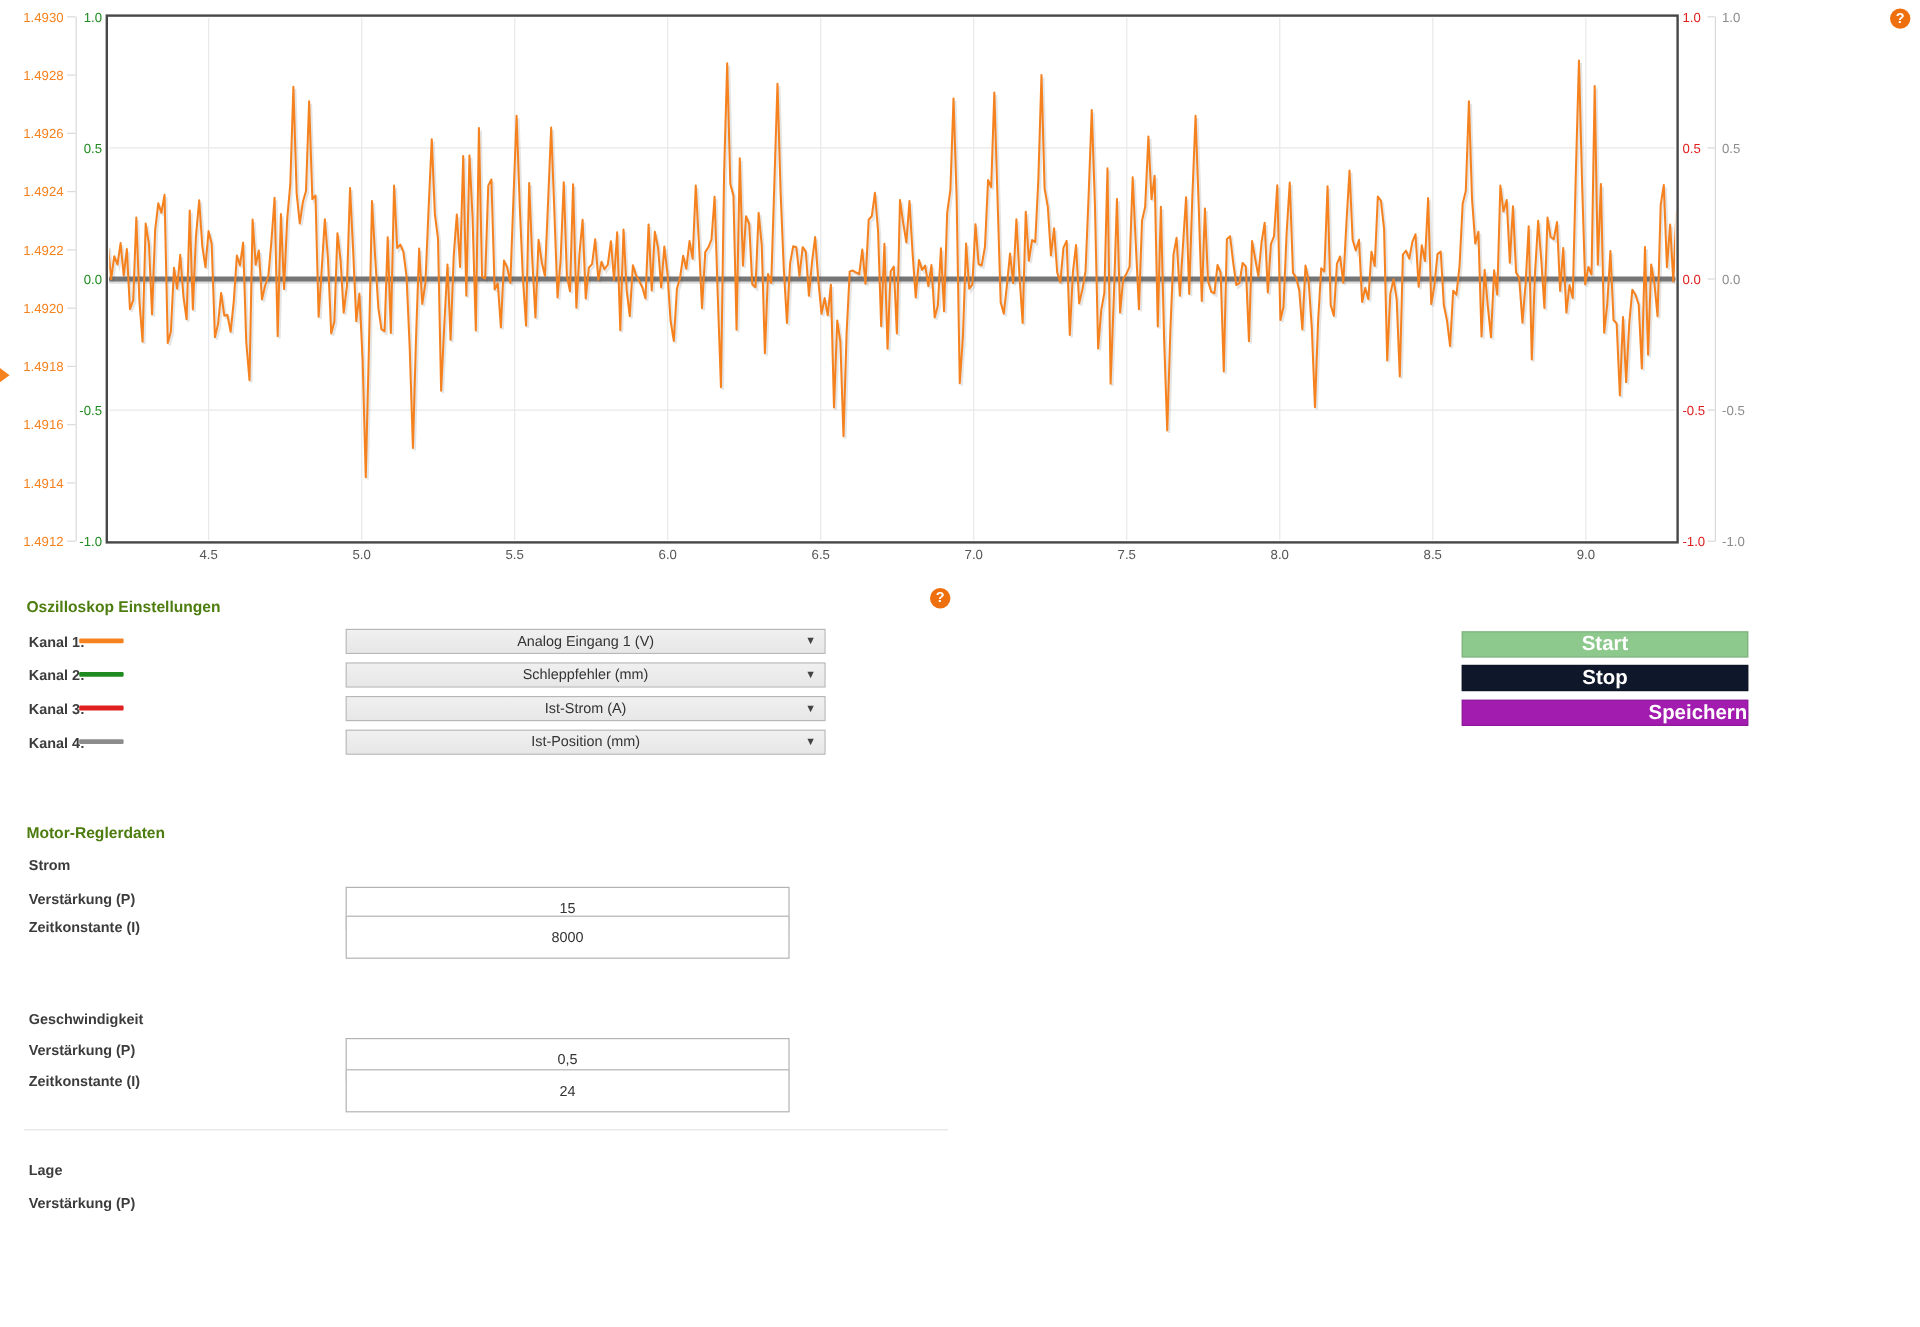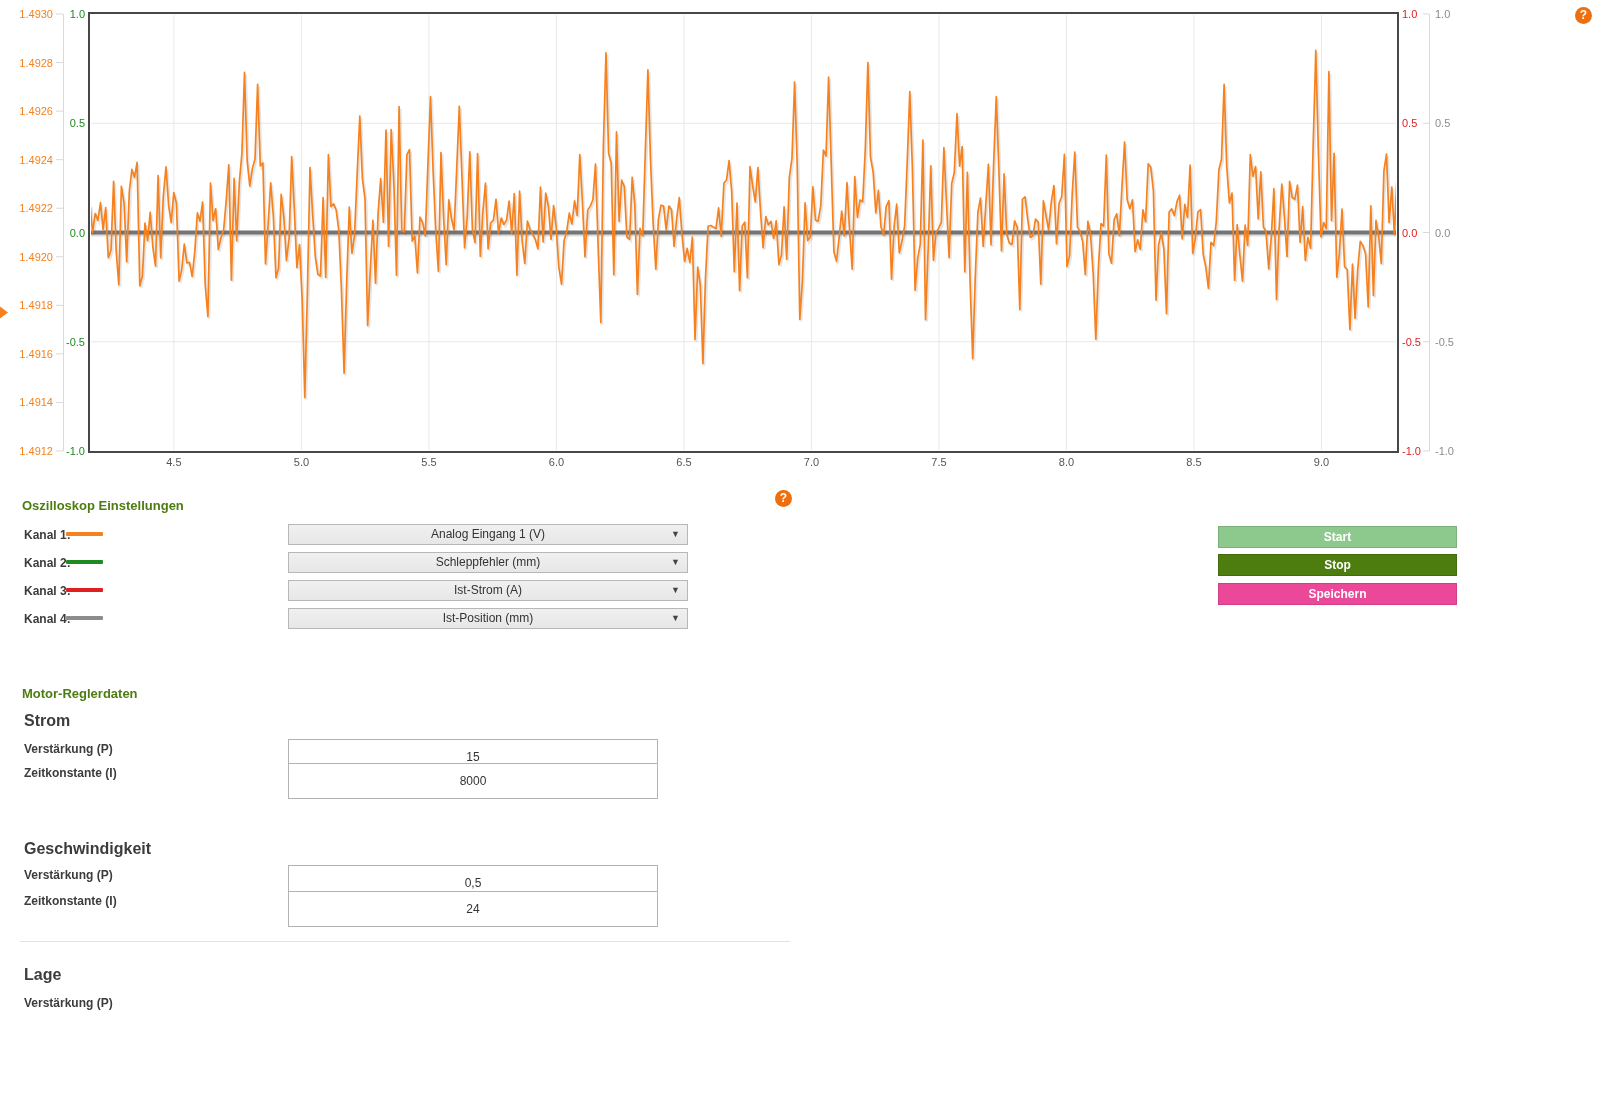--- a/index.html
+++ b/index.html
@@ -22,40 +22,40 @@
     position:absolute; left:22px; font-size:13px; font-weight:bold;
     color:#4d7c0f; line-height:14px; white-space:nowrap;
   }
   #oszi-heading  { top:499px; }
   #motor-heading { top:687px; }
 
   .lbl {
     position:absolute; left:24px; font-size:12px; font-weight:bold;
     color:#3c3c3c; line-height:14px; white-space:nowrap;
   }
-  .group-title { font-size:16px; }
+  .group-title { font-size:12px; }
 
   .chan-swatch {
     position:absolute; left:66px; width:37px; height:4px; border-radius:1px;
   }
 
   .dd {
     position:absolute; left:288px; width:400px; height:21px;
     background:linear-gradient(#f0f0f0,#e7e7e7); border:1px solid #b7b7b7;
     font-size:12px; color:#333; text-align:center; line-height:19px;
     cursor:pointer;
   }
   .dd .dd-arrow {
     position:absolute; right:7px; top:0; font-size:9px; line-height:19px; color:#444;
   }
 
   .btn {
     position:absolute; left:1218px; width:239px; height:22px;
     border:1px solid rgba(0,0,0,0.12); color:#fff; font-weight:bold;
-    font-size:12px; text-align:center; line-height:20px; cursor:pointer;
+    font-size:17px; text-align:center; line-height:20px; cursor:pointer;
     font-family:"Liberation Sans", sans-serif;
   }
   #btn-start     { top:526px; }
   #btn-stop      { top:554px; }
   #btn-speichern { top:583px; }
 
   .field-input {
     position:absolute; left:288px; width:370px; height:36px;
     border:1px solid #b3b3b3; background:#fff; color:#333;
     font-size:12px; text-align:center; font-family:"Liberation Sans", sans-serif;
@@ -191,22 +191,22 @@
   <div class="dd" style="top:580px">
     <span>Ist-Strom (A)</span>
     <span class="dd-arrow">▼</span>
   </div>
   <div class="dd" style="top:608px">
     <span>Ist-Position (mm)</span>
     <span class="dd-arrow">▼</span>
   </div>
 
   <div class="btn" id="btn-start" style="background: rgb(141, 201, 141);">Start</div>
-  <div class="btn" id="btn-stop" style="background: #4d7c0f;">Stop</div>
-  <div class="btn" id="btn-speichern" style="background: #ec4899;">Speichern</div>
+  <div class="btn" id="btn-stop" style="background: #0f172a;">Stop</div>
+  <div class="btn" id="btn-speichern" style="background: #a21caf; text-align: right;">Speichern</div>
 
   <div class="section-heading" id="motor-heading">Motor-Reglerdaten</div>
 
   <div class="lbl group-title" style="top:714px">Strom</div>
   <div class="lbl" style="top:742px">Verstärkung (P)</div>
   <input class="field-input" style="top: 739px;" value="15">
   <div class="lbl" style="top:766px">Zeitkonstante (I)</div>
   <input class="field-input" style="top: 763px;" value="8000">
 
   <div class="lbl group-title" style="top:842px">Geschwindigkeit</div>

